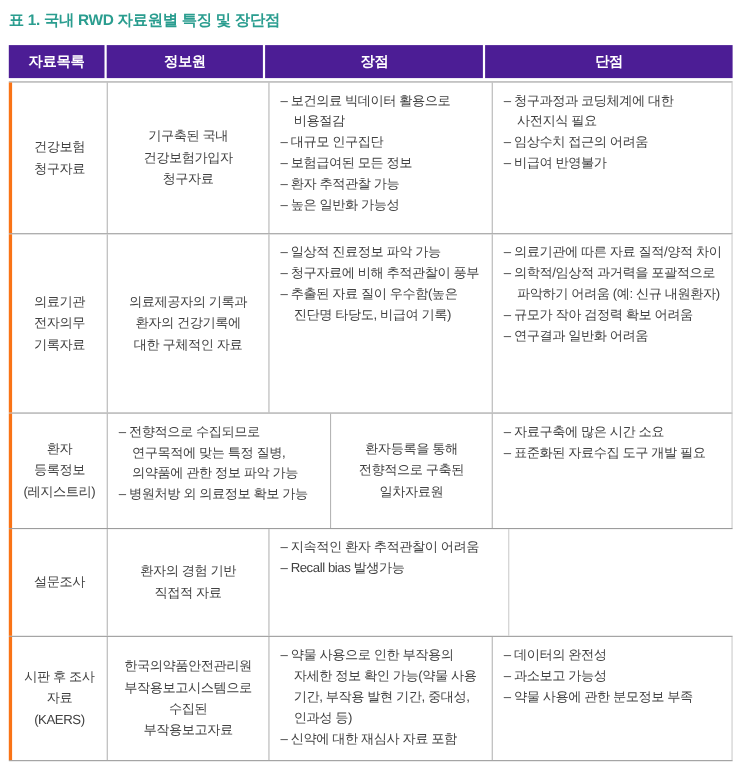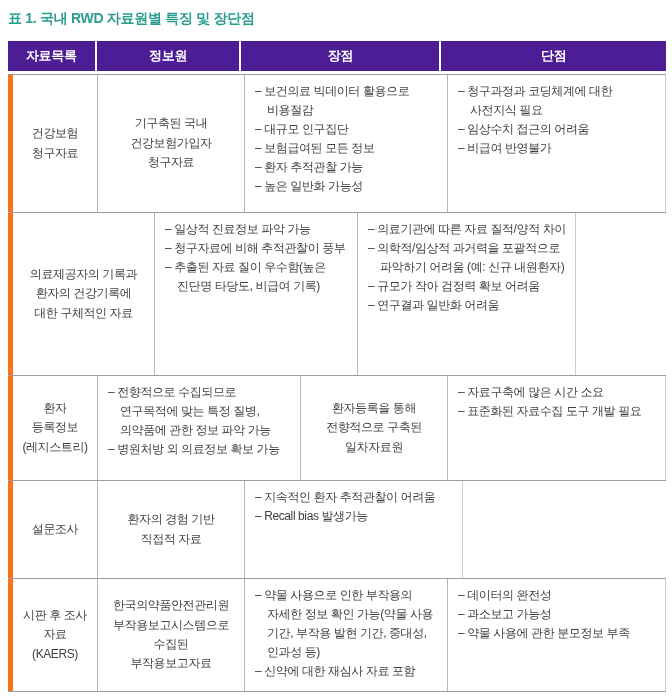--- a/index.html
+++ b/index.html
@@ -64,21 +64,21 @@
   .row:nth-child(4) { min-height: 97px; }
   .row:nth-child(5) { min-height: 112px; }
 
   .cell {
     box-sizing: border-box;
     border-right: 1px solid #b5b5b5;
     color: #404040;
     font-size: 12px;
     letter-spacing: -0.4px;
   }
-  .row .cell:first-child { border-left: 5px solid #f97316; }
+  .row .cell:first-child { border-left: 3px solid #f97316; }
   .row .cell:last-child  { border-right: 1px solid #cccccc; }
   .cell.w1 { width: 90px; }
   .cell.w2 { width: 147px; }
   .cell.w3 { width: 203px; }
   .cell.w4 { width: 218px; }
 
   .cell.center {
     display: flex;
     flex-direction: column;
     align-items: center;
@@ -128,20 +128,25 @@
             <div class="bullet">– 환자 추적관찰 가능</div>
             <div class="bullet">– 높은 일반화 가능성</div>
           </div>
           <div class="cell w4 list">
             <div class="bullet">– 청구과정과 코딩체계에 대한 사전지식 필요</div>
             <div class="bullet">– 임상수치 접근의 어려움</div>
             <div class="bullet">– 비급여 반영불가</div>
           </div>
         </div>
         <div class="row">
+          <div class="cell w1 center">
+            <div class="line">의료기관</div>
+            <div class="line">전자의무</div>
+            <div class="line">기록자료</div>
+          </div>
           <div class="cell w2 center">
             <div class="line">의료제공자의 기록과</div>
             <div class="line">환자의 건강기록에</div>
             <div class="line">대한 구체적인 자료</div>
           </div>
           <div class="cell w3 list">
             <div class="bullet">– 일상적 진료정보 파악 가능</div>
             <div class="bullet">– 청구자료에 비해 추적관찰이 풍부</div>
             <div class="bullet">– 추출된 자료 질이 우수함(높은 진단명 타당도, 비급여 기록)</div>
           </div>

